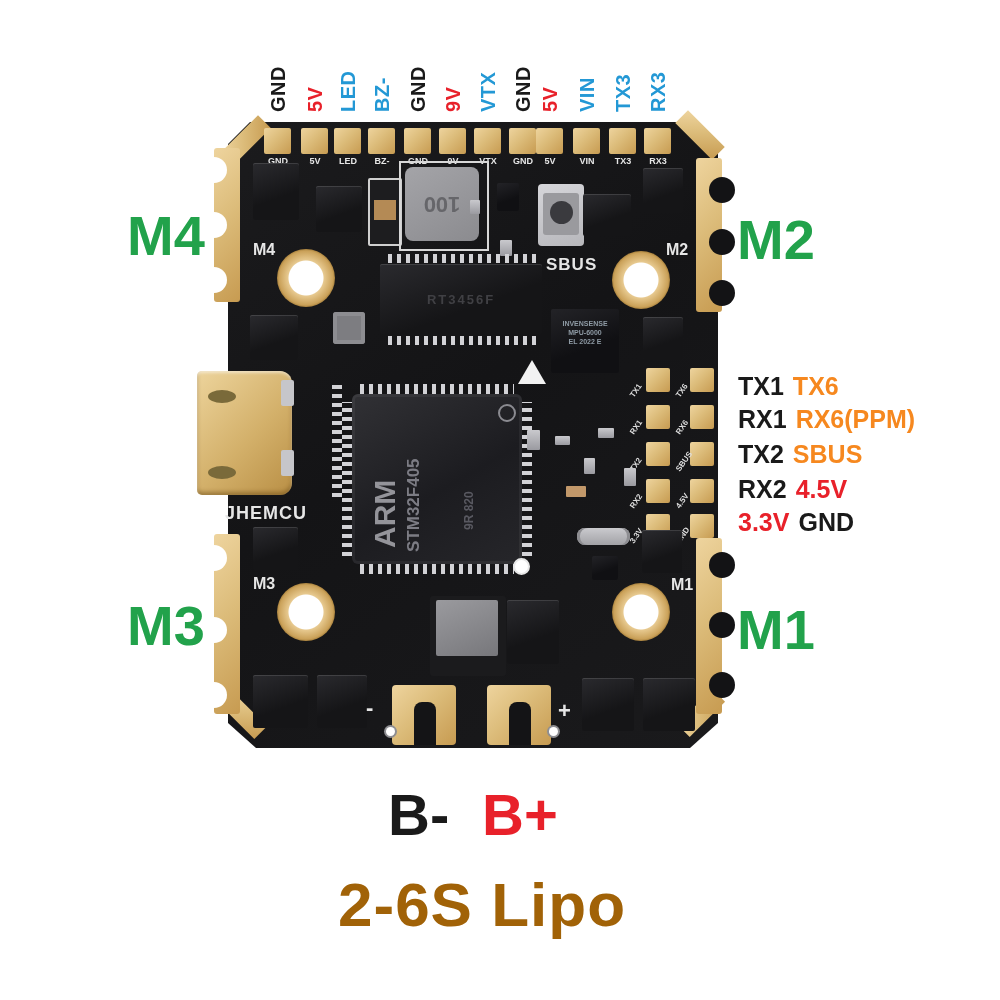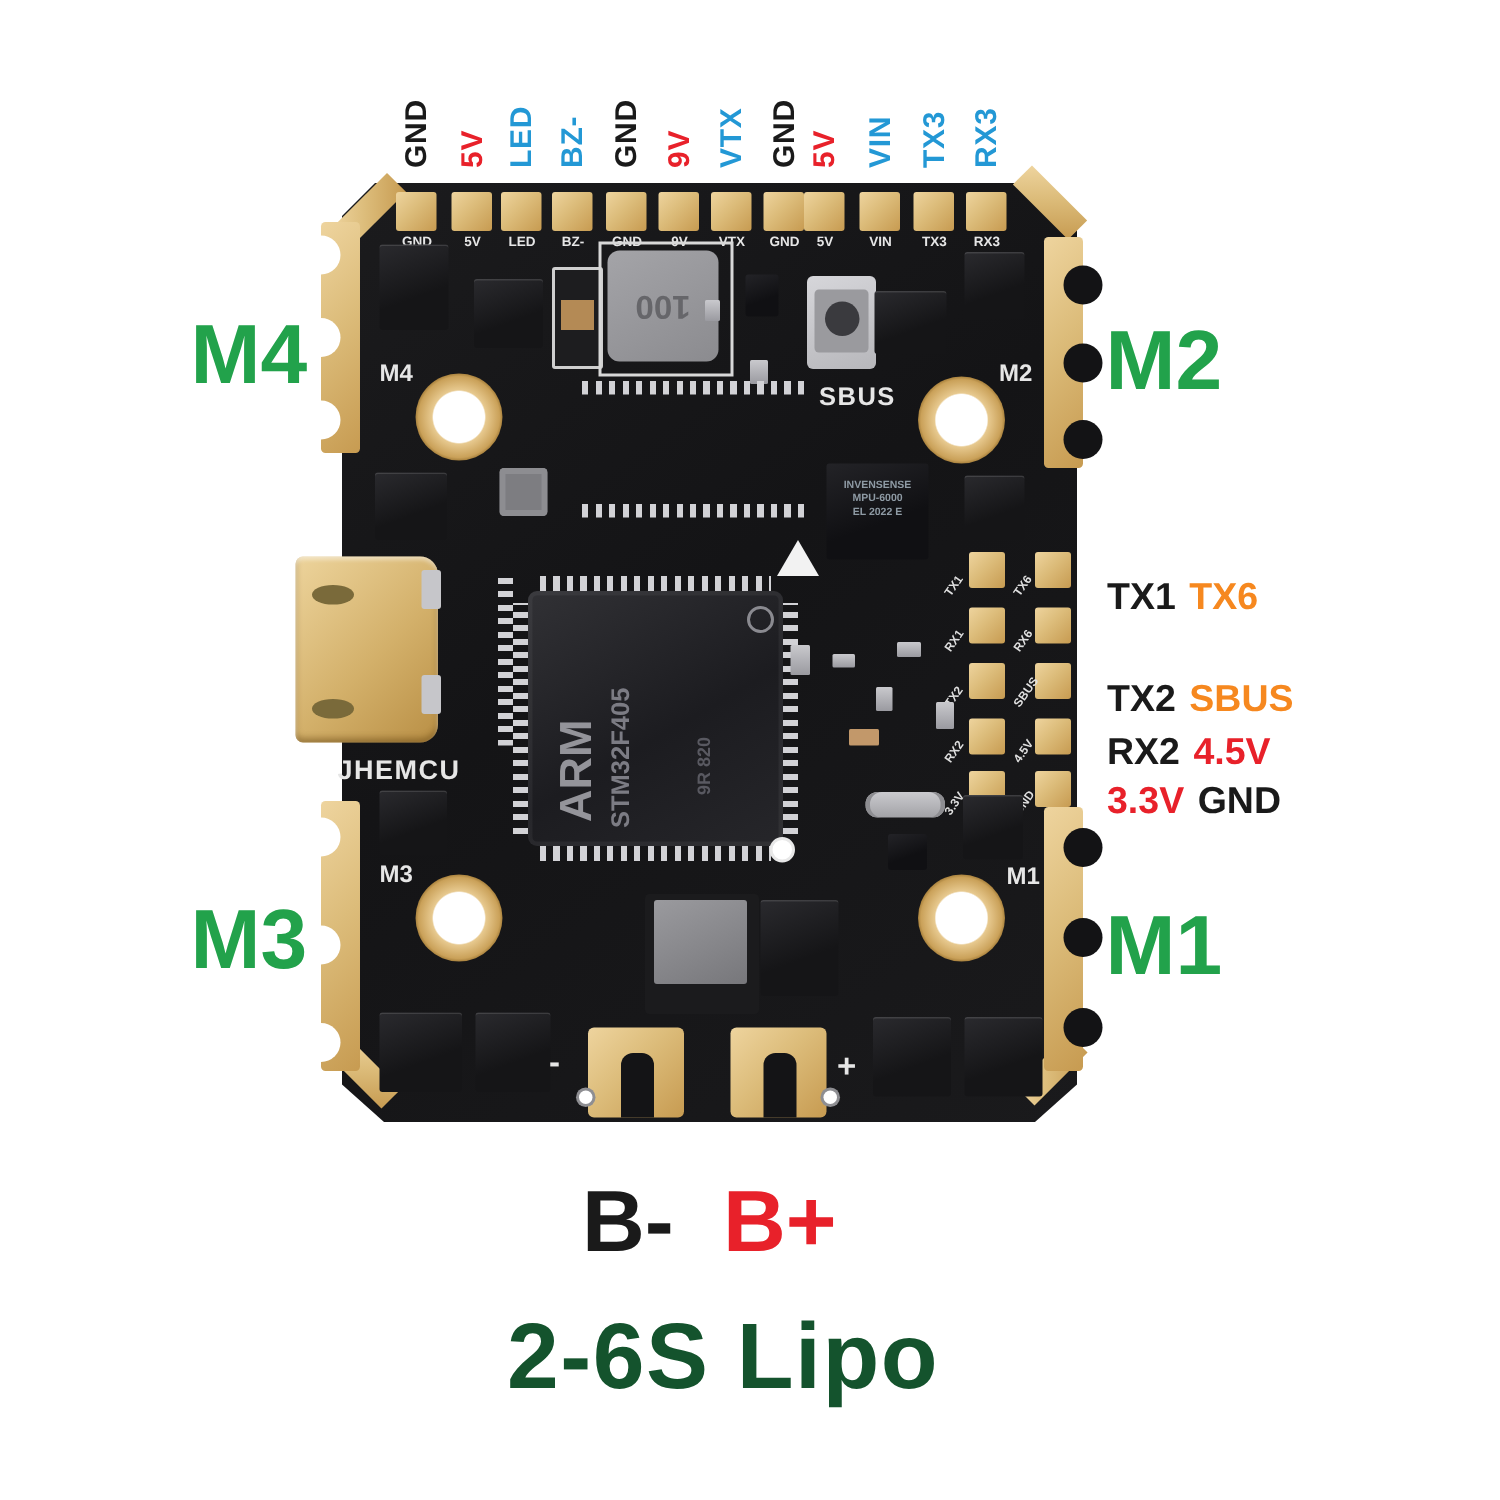--- a/index.html
+++ b/index.html
@@ -17,21 +17,21 @@
   .bite-b{background:#131315;border-radius:50%;}
   .hole{border-radius:50%;background:radial-gradient(circle,#ffffff 0 17px,#e7c98f 18px,#caa159 27px,#a8813d 29px);}
   .chip{background:linear-gradient(160deg,#2a2a2e,#151517 60%);border-radius:2px;box-shadow:inset 0 1px 0 rgba(255,255,255,.12);}
   .chip-dk{background:linear-gradient(160deg,#232327,#101013 60%);border-radius:2px;}
   .fr-h{background:repeating-linear-gradient(90deg,#d2d2d6 0 4px,transparent 4px 9px);}
   .fr-v{background:repeating-linear-gradient(0deg,#d2d2d6 0 4px,transparent 4px 9px);}
   .silk{color:#e6e6e6;font-weight:bold;}
   .toplabel{font-weight:bold;font-size:20px;transform:rotate(-90deg);transform-origin:0 0;white-space:nowrap;line-height:21px;letter-spacing:.5px;}
   .topsilk{font-size:9px;text-align:center;letter-spacing:0;}
   .motor{font-weight:bold;font-size:56px;line-height:1;}
-  .rrow{font-weight:bold;font-size:25px;white-space:nowrap;margin-top:12px;}
+  .rrow{font-weight:bold;font-size:25px;white-space:nowrap;}
   .rrow span{margin-right:9px;}
   .padlabel{font-size:8px;font-weight:bold;color:#dfdfdf;transform:rotate(-55deg);transform-origin:0 0;white-space:nowrap;}
   .batt{font-weight:bold;font-size:58px;line-height:1;}
   .lipo{font-weight:bold;font-size:62px;line-height:1;letter-spacing:1px;}
   .cap{background:linear-gradient(180deg,#c9c9cd,#9a9aa0);border-radius:1px;}
   .tri-up{width:0;height:0;border-left:14px solid transparent;border-right:14px solid transparent;border-bottom:24px solid #f2f2f2;}
   .dot{border-radius:50%;background:#ffffff;box-shadow:0 0 0 2px #8e8e92;}
   .mcu-txt{transform:rotate(-90deg);transform-origin:0 0;white-space:nowrap;font-weight:bold;}
 </style>
 </head>
@@ -127,20 +127,23 @@
   <div class="abs" style="left:543px;top:193px;width:36px;height:42px;background:#9a9a9e;border-radius:3px;"></div>
   <div class="abs" style="left:550px;top:201px;width:23px;height:23px;background:#3a3a3e;border-radius:50%;"></div>
   <div class="abs silk" style="left:546px;top:255px;font-size:17px;letter-spacing:1px;">SBUS</div>
 
   <div class="abs chip" style="left:583px;top:194px;width:48px;height:42px;"></div>
   <div class="abs chip" style="left:643px;top:168px;width:40px;height:45px;"></div>
   <div class="abs chip" style="left:643px;top:317px;width:40px;height:43px;"></div>
   <div class="abs chip" style="left:250px;top:315px;width:48px;height:45px;"></div>
 
   <div class="abs fr-h" style="left:388px;top:254px;width:148px;height:9px;"></div>
+  <div class="abs chip" style="left:380px;top:264px;width:162px;height:70px;">
+    <div style="width:100%;height:100%;display:flex;align-items:center;justify-content:center;color:#404044;font-size:13px;font-weight:bold;letter-spacing:2px;">RT3456F</div>
+  </div>
   <div class="abs fr-h" style="left:388px;top:336px;width:148px;height:9px;"></div>
 
   <div class="abs" style="left:333px;top:312px;width:32px;height:32px;background:#7d7d81;border-radius:3px;box-shadow:inset 0 0 0 4px #8d8d91;"></div>
 
   <div class="abs chip-dk" style="left:551px;top:309px;width:68px;height:64px;">
     <div style="padding-top:10px;text-align:center;color:#8e9aa4;font-size:7px;font-weight:bold;line-height:9px;">
       <div>INVENSENSE</div>
       <div>MPU-6000</div>
       <div>EL 2022 E</div>
     </div>
@@ -226,27 +229,30 @@
   <div class="abs silk" style="left:671px;top:576px;font-size:16px;">M1</div>
 
   <div class="abs motor" style="left: 127px; top: 208px; color: rgb(34, 162, 75);">M4</div>
   <div class="abs motor" style="left: 737px; top: 212px; color: rgb(34, 162, 75);">M2</div>
   <div class="abs motor" style="left: 127px; top: 598px; color: rgb(34, 162, 75);">M3</div>
   <div class="abs motor" style="left: 737px; top: 602px; color: rgb(34, 162, 75);">M1</div>
 
   <div class="abs rrow" style="left:738px;top:372px;">
     <span style="color: rgb(26, 26, 26);">TX1</span><span style="color: rgb(246, 136, 31);">TX6</span>
   </div>
+  <div class="abs rrow" style="left:738px;top:405px;">
+    <span style="color: rgb(26, 26, 26);">RX1</span><span style="color: rgb(246, 136, 31);">RX6(PPM)</span>
+  </div>
   <div class="abs rrow" style="left:738px;top:440px;">
     <span style="color: rgb(26, 26, 26);">TX2</span><span style="color: rgb(246, 136, 31);">SBUS</span>
   </div>
   <div class="abs rrow" style="left:738px;top:475px;">
     <span style="color: rgb(26, 26, 26);">RX2</span><span style="color: rgb(232, 33, 42);">4.5V</span>
   </div>
   <div class="abs rrow" style="left:738px;top:508px;">
     <span style="color: rgb(232, 33, 42);">3.3V</span><span style="color: rgb(26, 26, 26);">GND</span>
   </div>
 
   <div class="abs batt" style="left: 388px; top: 786px; color: rgb(26, 26, 26);">B-</div>
   <div class="abs batt" style="left: 482px; top: 786px; color: rgb(232, 33, 42);">B+</div>
-  <div class="abs lipo" style="left: 338px; top: 874px; color: #14532d;">2-6S Lipo</div>
+  <div class="abs lipo" style="left: 338px; top: 874px; color: #a16207;">2-6S Lipo</div>
 
 </div>
 
 </body></html>

